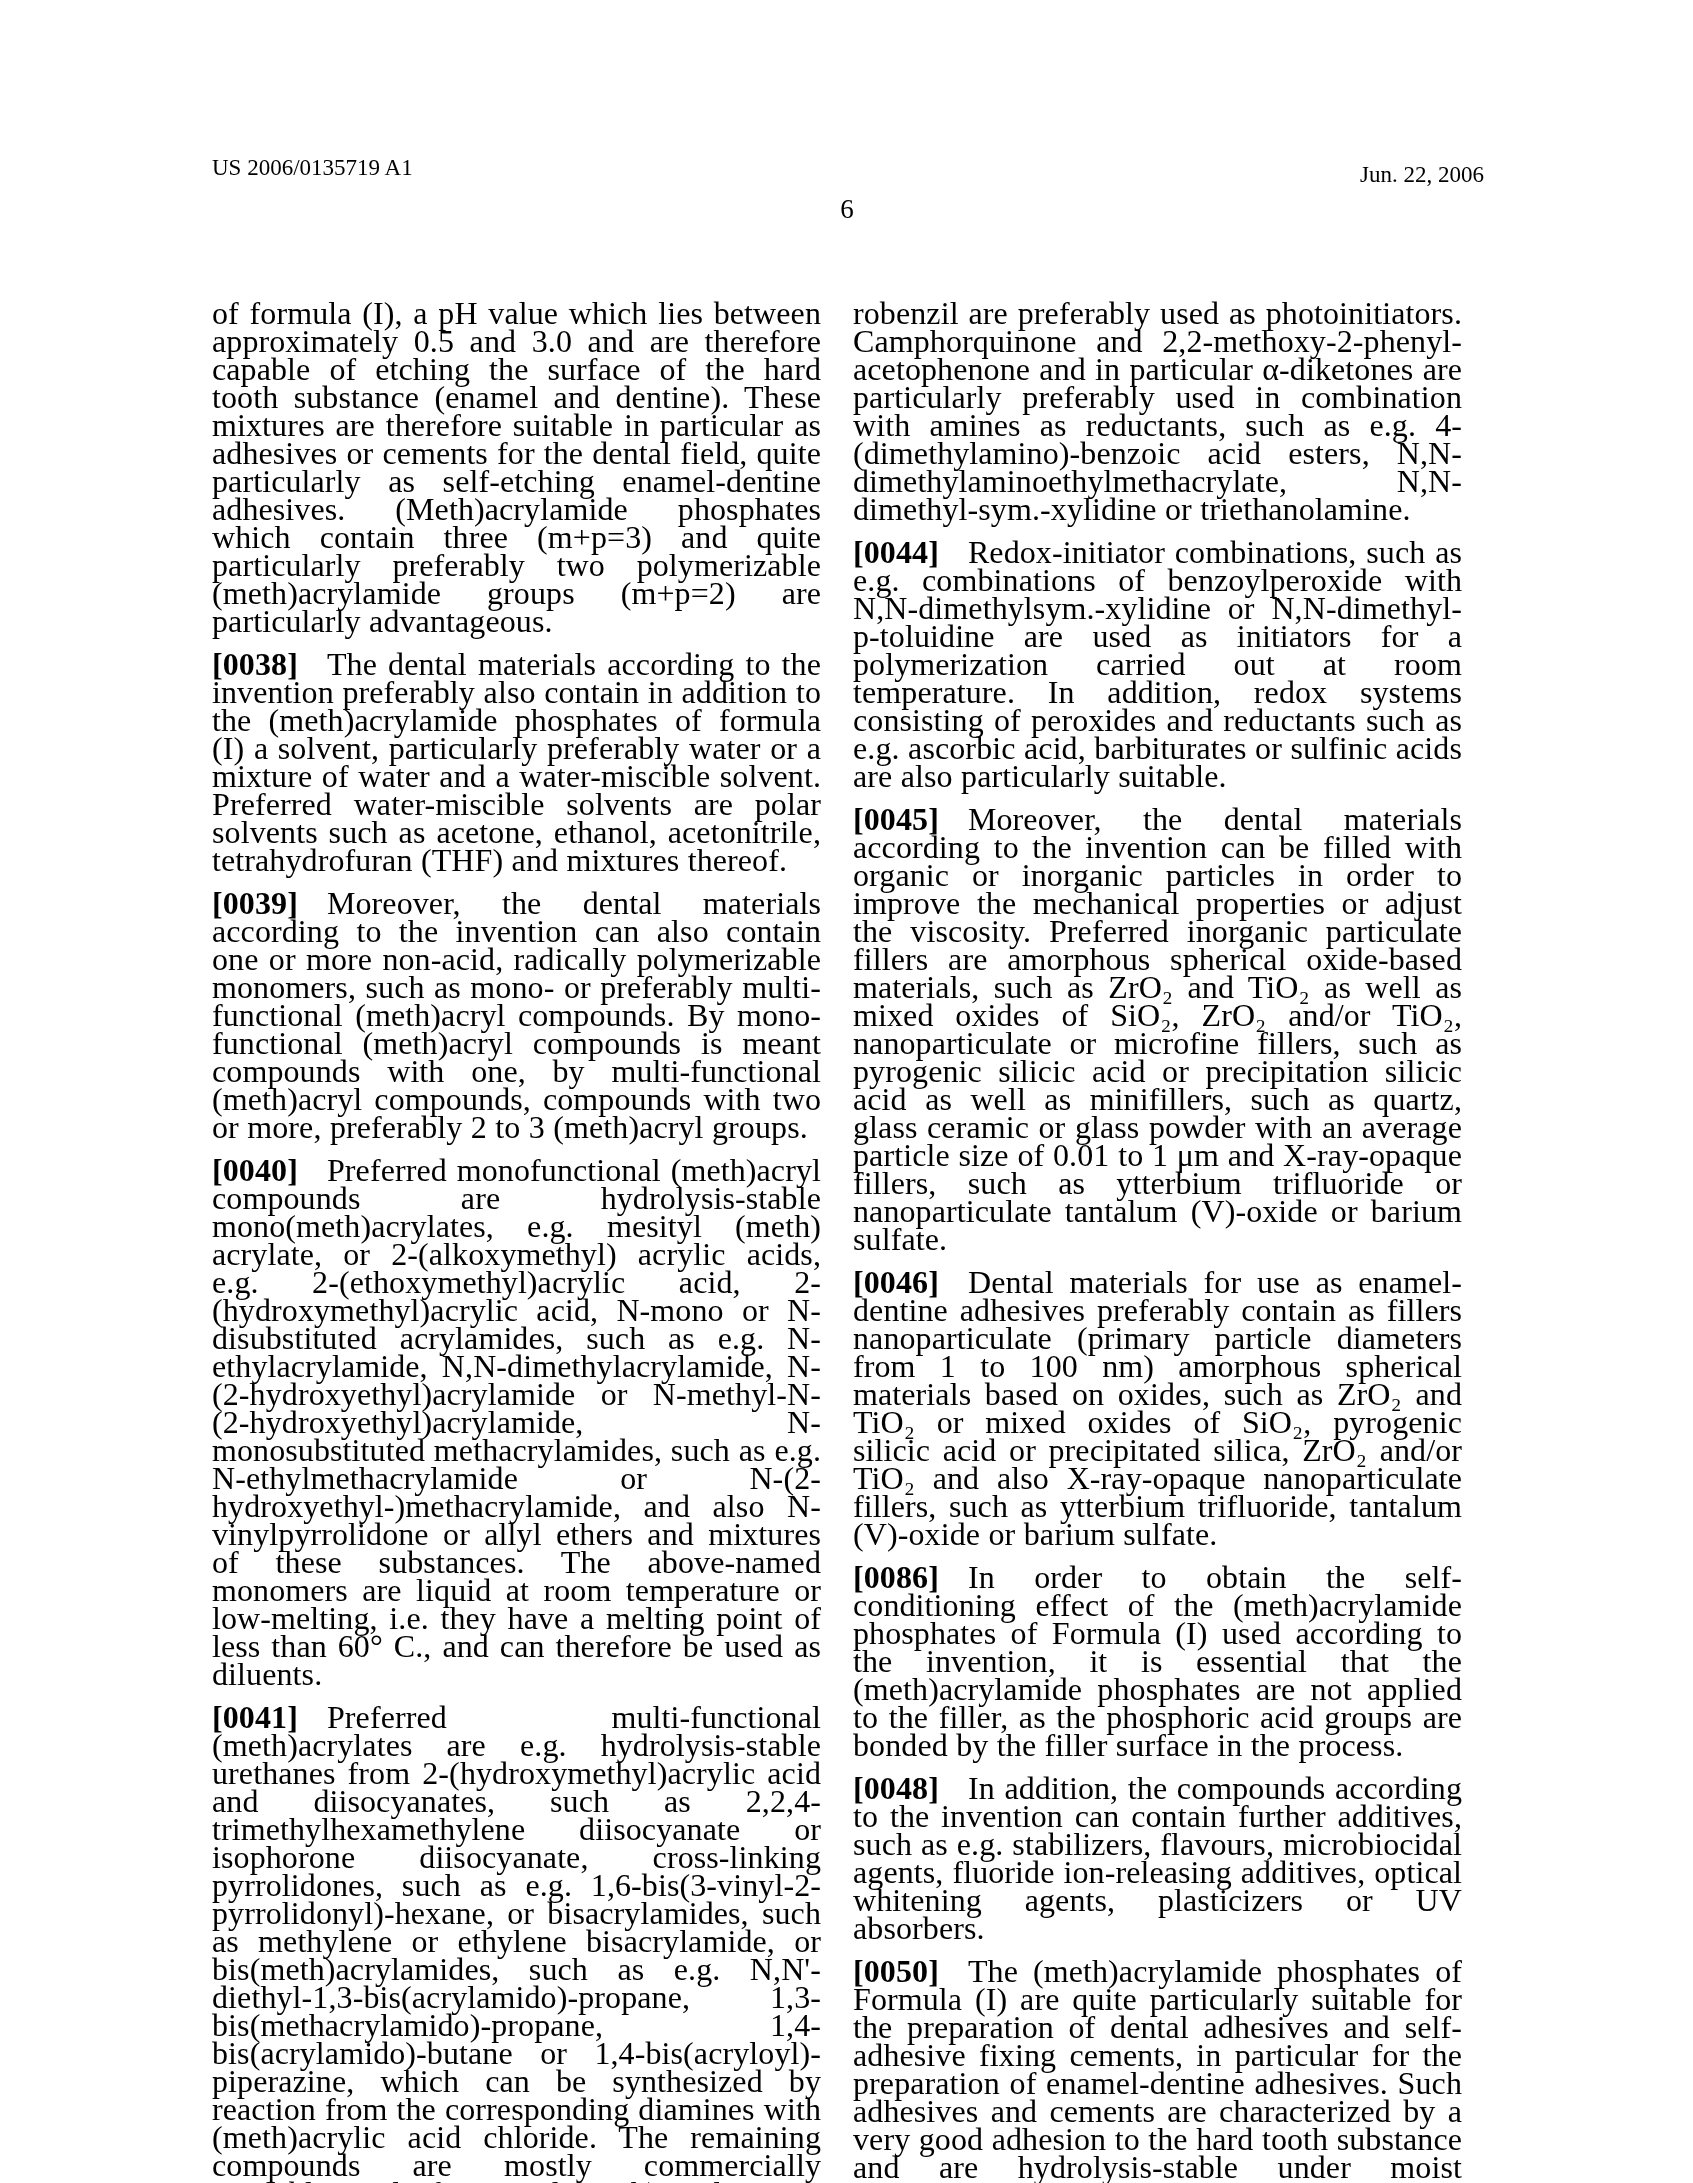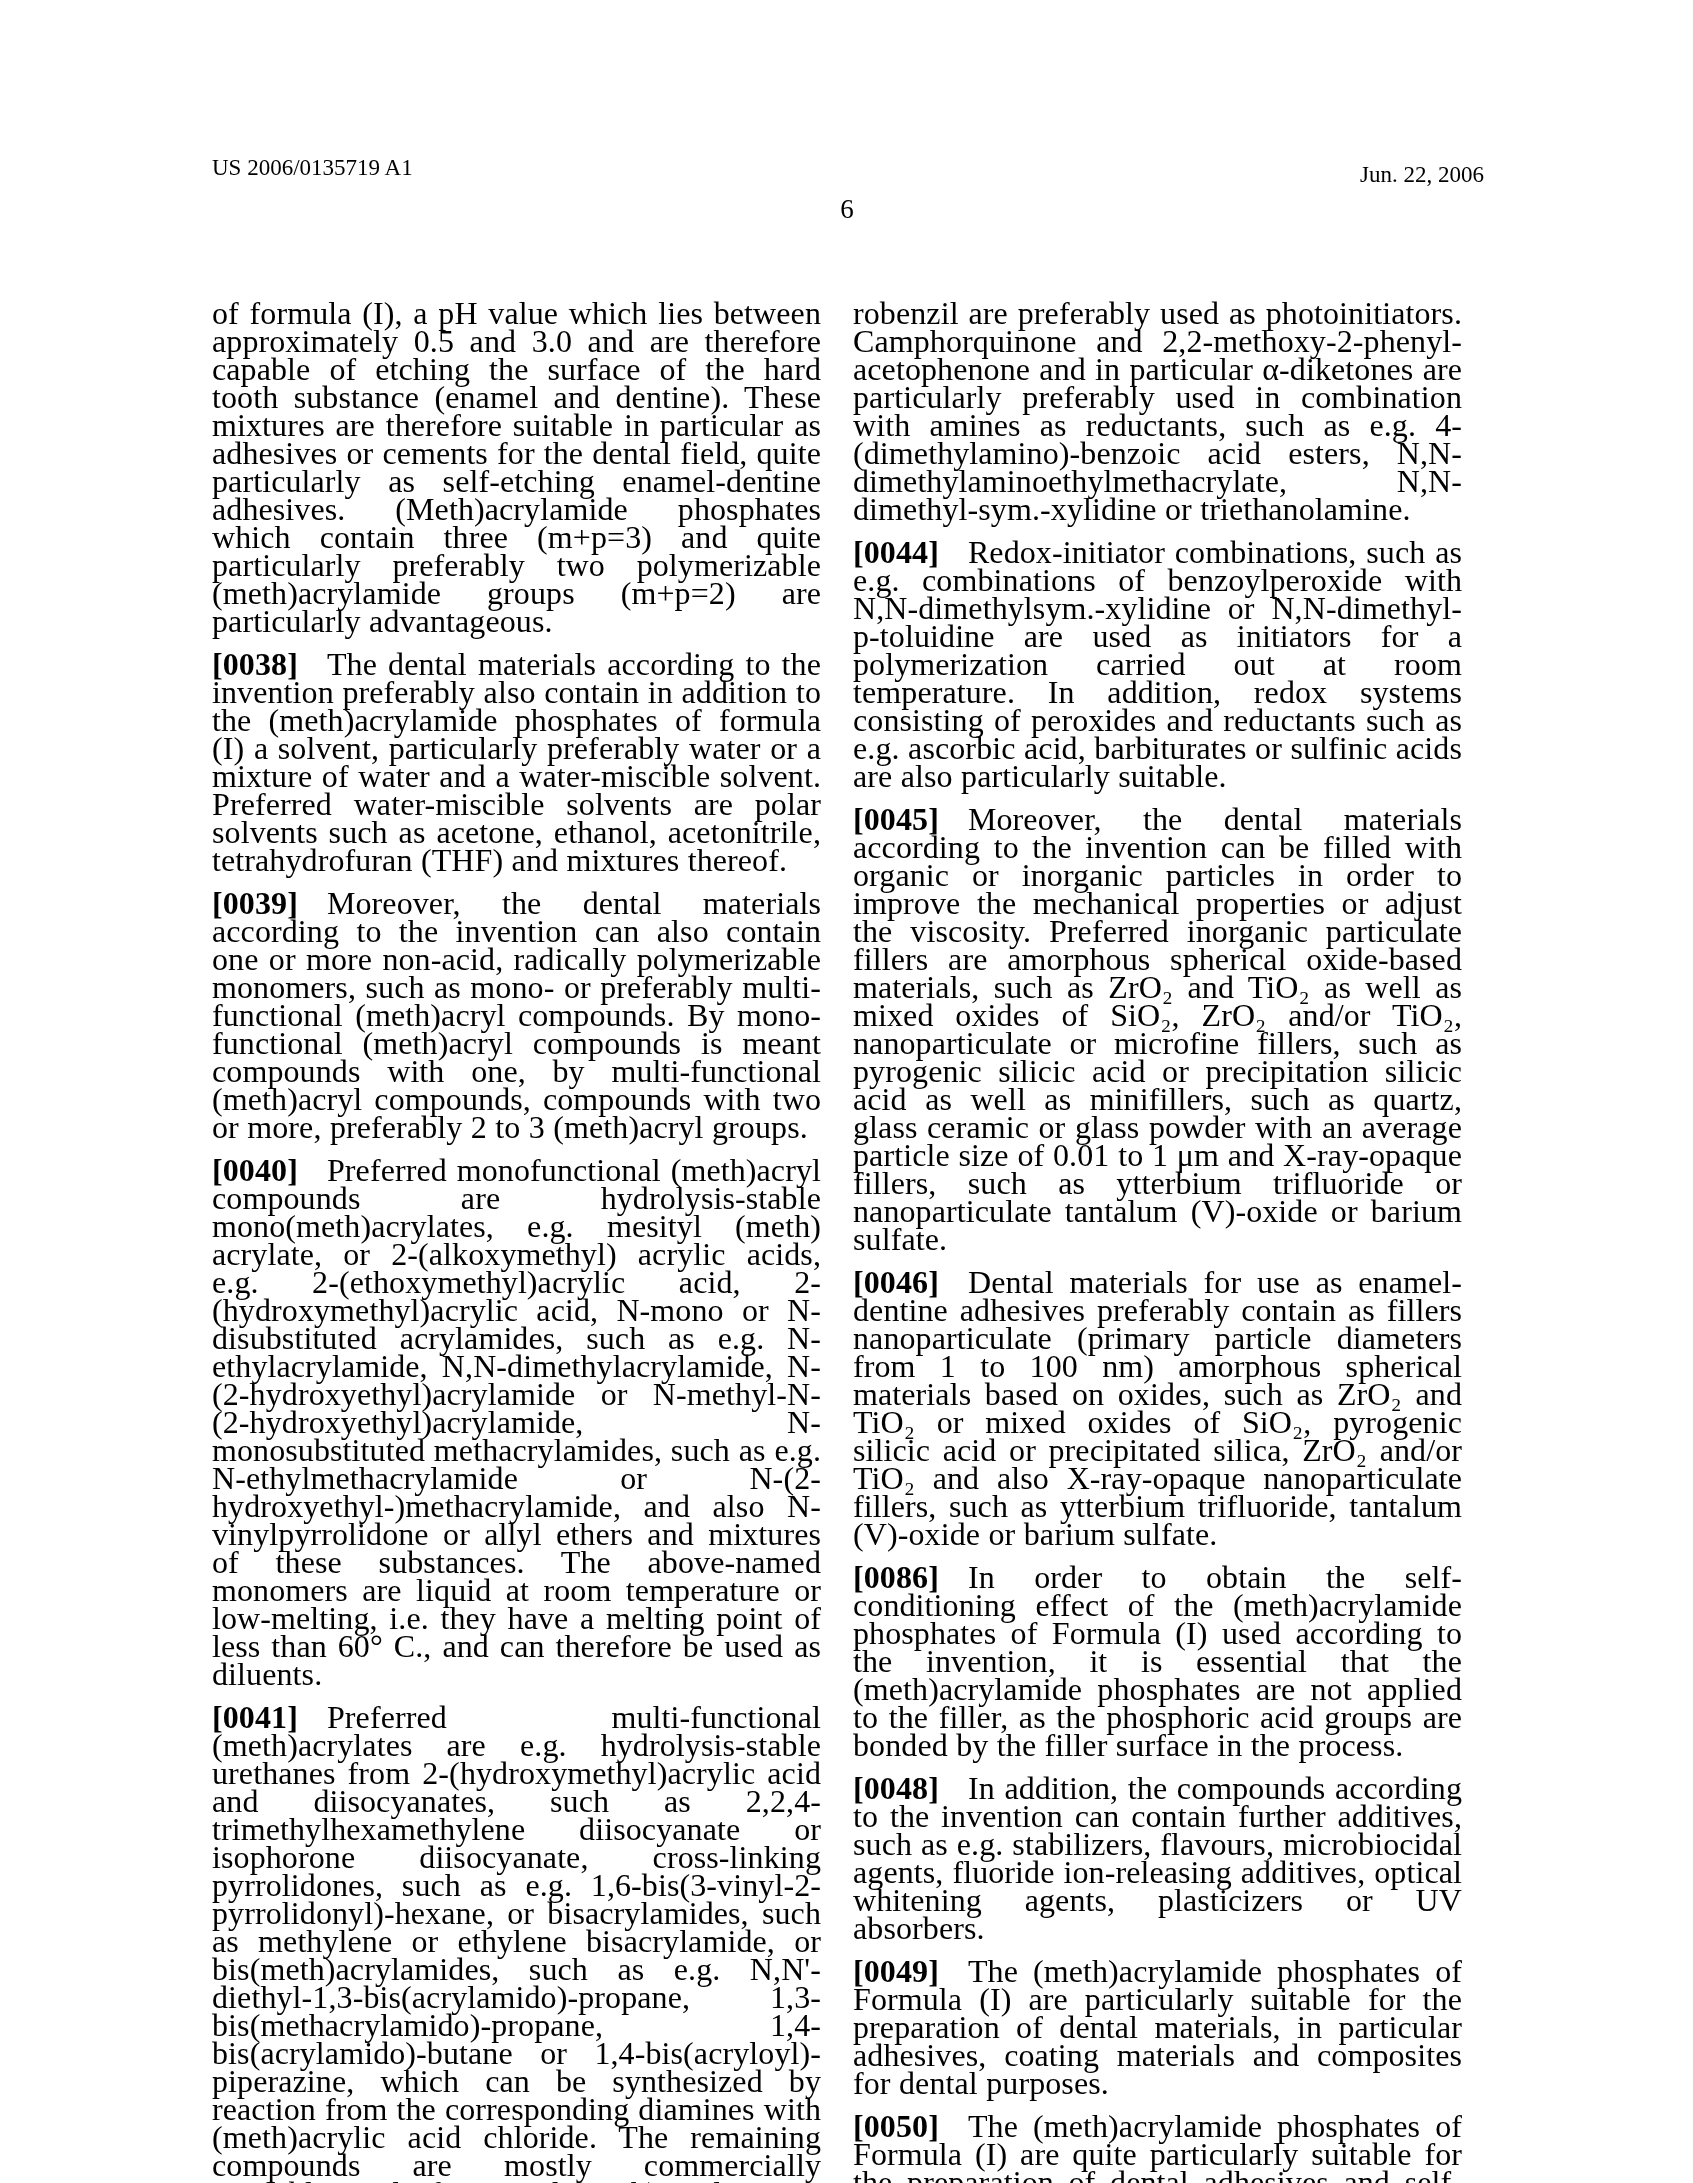--- a/index.html
+++ b/index.html
@@ -90,16 +90,15 @@
     <p class="para"><span class="ptag">[0042]</span><span class="tagspace"></span><span>In order to initiate the radical polymerization the dental materials preferably contain an initiator, particularly preferably a photoinitiator.</span></p>
   </div>
 
 <div id="col-right" class="column">
     <p class="para"><span>robenzil are preferably used as photoinitiators. Camphorquinone and 2,2-methoxy-2-phenyl-acetophenone and in particular α-diketones are particularly preferably used in combination with amines as reductants, such as e.g. 4-(dimethylamino)-benzoic acid esters, N,N-dimethylaminoethylmethacrylate, N,N-dimethyl-sym.-xylidine or triethanolamine.</span></p>
     <p class="para"><span class="ptag">[0044]</span><span class="tagspace"></span><span>Redox-initiator combinations, such as e.g. combinations of benzoylperoxide with N,N-dimethylsym.-xylidine or N,N-dimethyl-p-toluidine are used as initiators for a polymerization carried out at room temperature. In addition, redox systems consisting of peroxides and reductants such as e.g. ascorbic acid, barbiturates or sulfinic acids are also particularly suitable.</span></p>
     <p class="para"><span class="ptag">[0045]</span><span class="tagspace"></span><span>Moreover, the dental materials according to the invention can be filled with organic or inorganic particles in order to improve the mechanical properties or adjust the viscosity. Preferred inorganic particulate fillers are amorphous spherical oxide-based materials, such as ZrO₂ and TiO₂ as well as mixed oxides of SiO₂, ZrO₂ and/or TiO₂, nanoparticulate or microfine fillers, such as pyrogenic silicic acid or precipitation silicic acid as well as minifillers, such as quartz, glass ceramic or glass powder with an average particle size of 0.01 to 1 μm and X-ray-opaque fillers, such as ytterbium trifluoride or nanoparticulate tantalum (V)-oxide or barium sulfate.</span></p>
     <p class="para"><span class="ptag">[0046]</span><span class="tagspace"></span><span>Dental materials for use as enamel-dentine adhesives preferably contain as fillers nanoparticulate (primary particle diameters from 1 to 100 nm) amorphous spherical materials based on oxides, such as ZrO₂ and TiO₂ or mixed oxides of SiO₂, pyrogenic silicic acid or precipitated silica, ZrO₂ and/or TiO₂ and also X-ray-opaque nanoparticulate fillers, such as ytterbium trifluoride, tantalum (V)-oxide or barium sulfate.</span></p>
     <p class="para"><span class="ptag">[0086]</span><span class="tagspace"></span><span>In order to obtain the self-conditioning effect of the (meth)acrylamide phosphates of Formula (I) used according to the invention, it is essential that the (meth)acrylamide phosphates are not applied to the filler, as the phosphoric acid groups are bonded by the filler surface in the process.</span></p>
     <p class="para"><span class="ptag">[0048]</span><span class="tagspace"></span><span>In addition, the compounds according to the invention can contain further additives, such as e.g. stabilizers, flavours, microbiocidal agents, fluoride ion-releasing additives, optical whitening agents, plasticizers or UV absorbers.</span></p>
-    <p class="para"><span class="ptag">[0049]</span><span class="tagspace"></span><span>The (meth)acrylamide phosphates of Formula (I) are particularly suitable for the preparation of dental materials, in particular adhesives, coating materials and composites for dental purposes.</span></p>
     <p class="para"><span class="ptag">[0050]</span><span class="tagspace"></span><span>The (meth)acrylamide phosphates of Formula (I) are quite particularly suitable for the preparation of dental adhesives and self-adhesive fixing cements, in particular for the preparation of enamel-dentine adhesives. Such adhesives and cements are characterized by a very good adhesion to the hard tooth substance and are hydrolysis-stable under moist conditions.</span></p>
   </div>
 
 
 </body></html>

